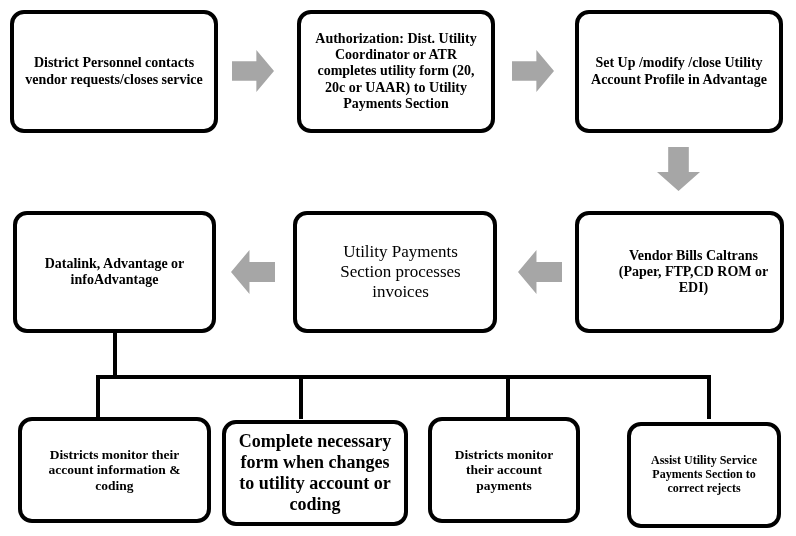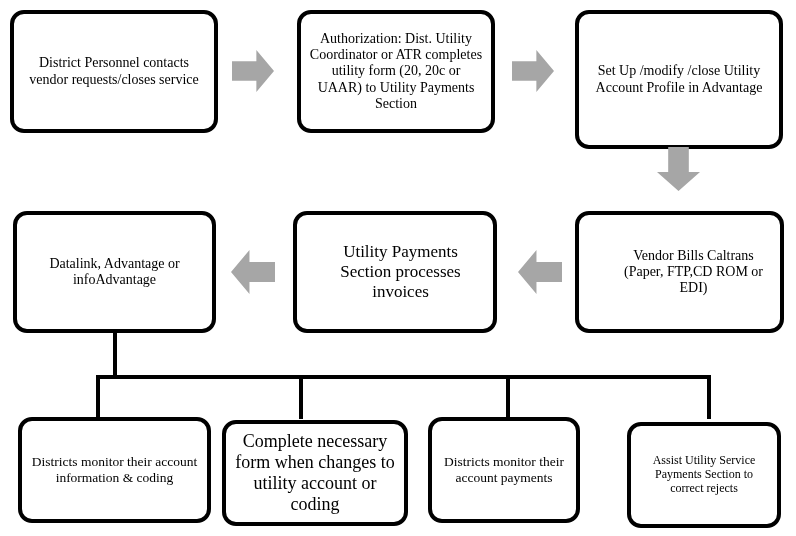--- a/index.html
+++ b/index.html
@@ -27,21 +27,21 @@
     text-align: center;
     color: #000000;
   }
   .node .label {
     display: block;
     width: 100%;
     padding: 0 8px;
     line-height: 1.16;
   }
   .bold .label {
-    font-weight: normal;
+    font-weight: bold;
   }
   .regular .label {
     font-weight: normal;
     margin-left: 11px;
   }
   .arrow {
     position: absolute;
     background: #a6a6a6;
   }
   .arrow-right {
@@ -70,21 +70,21 @@
   </div>
 
   <div class="arrow arrow-right" style="left:232px; top:50px; width:42px; height:42px;"></div>
 
   <div class="node bold" style="left:297px; top:10px; width:198px; height:123px; font-size:14px;">
     <span class="label">Authorization: Dist. Utility Coordinator or ATR completes utility form (20, 20c or UAAR) to Utility Payments Section</span>
   </div>
 
   <div class="arrow arrow-right" style="left:512px; top:50px; width:42px; height:42px;"></div>
 
-  <div class="node bold" style="left:575px; top:10px; width:208px; height:139px; font-size:14px;">
+  <div class="node bold" style="left:575px; top:10px; width:208px; height:123px; font-size:14px;">
     <span class="label">Set Up /modify /close Utility Account Profile in Advantage</span>
   </div>
 
   <div class="arrow arrow-down" style="left:657px; top:147px; width:43px; height:44px;"></div>
 
   <div class="node bold" style="left:13px; top:211px; width:203px; height:122px; font-size:14px;">
     <span class="label">Datalink, Advantage or infoAdvantage</span>
   </div>
 
   <div class="arrow arrow-left" style="left:231px; top:250px; width:44px; height:44px;"></div>

